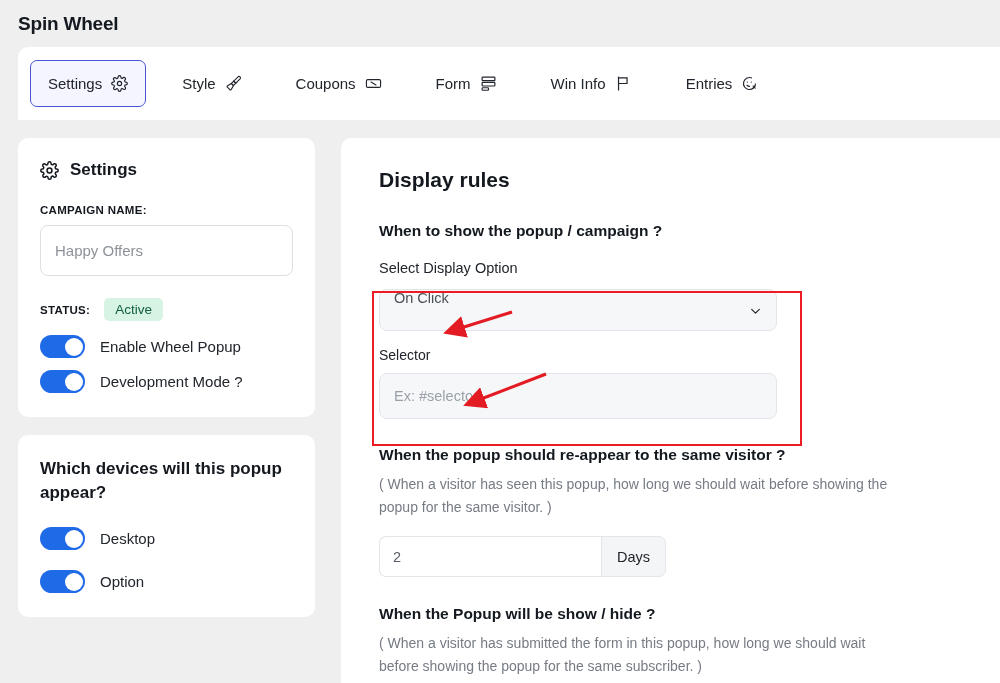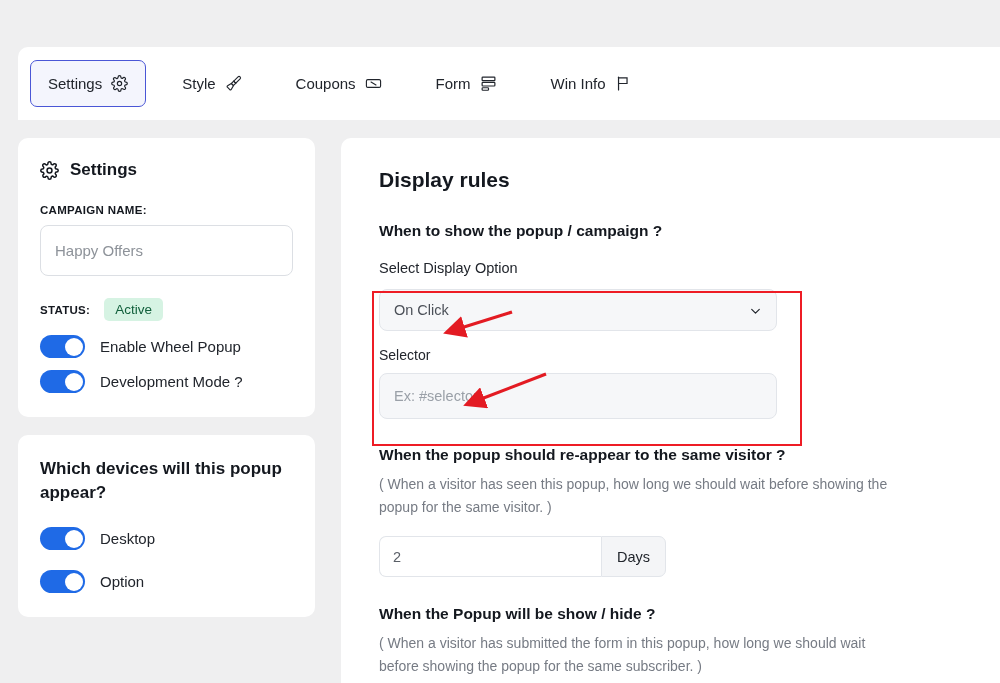--- a/index.html
+++ b/index.html
@@ -144,21 +144,21 @@
     margin-top: 9px; max-width: 520px;
   }
 
   .select-wrap {
     position: relative; width: 398px; height: 42px; margin-top: 13px;
   }
   .select-box {
     width: 100%; height: 100%;
     background: #f6f7f9;
     border: 1px solid #e2e5ea; border-radius: 8px;
-    display: flex; align-items: center;
+    display: flex; 
     padding: 0 14px;
     font-size: 14.5px; color: #4b5058;
     cursor: pointer;
   }
   .chev { position: absolute; right: 14px; top: 15px; }
 
   .sub-label { font-size: 14px; color: #21252c; margin-top: 16px; }
   .selector-input {
     width: 398px; height: 46px; margin-top: 10px;
     background: #f6f7f9;
@@ -199,20 +199,23 @@
     position: absolute; left: 0; top: 0;
     width: 1000px; height: 683px;
     pointer-events: none;
   }
 </style>
 </head>
 <body>
 
 <div class="page">
 
+  <div class="topbar">
+    <div class="page-title">Spin Wheel</div>
+  </div>
 
   <div class="tabstrip">
 
     <div class="tab active">
       <span>Settings</span>
       <span class="ticon">
         <svg viewBox="0 0 24 24" fill="none" stroke="#21252c" stroke-width="1.7">
           <circle cx="12" cy="12" r="3"></circle>
           <path d="M19.4 15a1.6 1.6 0 00.3 1.8l.1.1a2 2 0 11-2.8 2.8l-.1-.1a1.6 1.6 0 00-1.8-.3 1.6 1.6 0 00-1 1.5V21a2 2 0 11-4 0v-.1a1.6 1.6 0 00-1-1.5 1.6 1.6 0 00-1.8.3l-.1.1a2 2 0 11-2.8-2.8l.1-.1a1.6 1.6 0 00.3-1.8 1.6 1.6 0 00-1.5-1H3a2 2 0 110-4h.1a1.6 1.6 0 001.5-1 1.6 1.6 0 00-.3-1.8l-.1-.1a2 2 0 112.8-2.8l.1.1a1.6 1.6 0 001.8.3H9a1.6 1.6 0 001-1.5V3a2 2 0 114 0v.1a1.6 1.6 0 001 1.5 1.6 1.6 0 001.8-.3l.1-.1a2 2 0 112.8 2.8l-.1.1a1.6 1.6 0 00-.3 1.8V9a1.6 1.6 0 001.5 1H21a2 2 0 110 4h-.1a1.6 1.6 0 00-1.5 1z"></path>
         </svg>
@@ -259,20 +262,32 @@
       <span>Win Info</span>
       <span class="ticon">
         <svg viewBox="0 0 24 24" fill="none" stroke="#21252c" stroke-width="1.7">
           <path d="M5 3v18" stroke-linecap="round"></path>
           <path d="M5 4h12v8H5"></path>
         </svg>
       </span>
     </div>
     <div class="tab-gap"></div>
 
+    <div class="tab">
+      <span>Entries</span>
+      <span class="ticon">
+        <svg viewBox="0 0 24 24" fill="none" stroke="#21252c" stroke-width="1.6">
+          <path d="M20.5 12a8.5 8.5 0 11-5-7.75"></path>
+          <circle cx="9" cy="10" r="0.9" fill="#21252c" stroke="none"></circle>
+          <circle cx="14.5" cy="10" r="0.9" fill="#21252c" stroke="none"></circle>
+          <path d="M8.5 14.5c1 1 2.2 1.5 3.5 1.5" stroke-linecap="round"></path>
+          <path d="M17 15.5l3 3M20 15.5l-3 3" stroke-linecap="round" stroke-width="1.5"></path>
+        </svg>
+      </span>
+    </div>
   </div>
 
   <div class="body">
 
     <div class="leftcol">
 
       <div class="card">
         <div class="card-head">
           <span>
             <svg class="hicon" viewBox="0 0 24 24" fill="none" stroke="#14181f" stroke-width="1.9">

